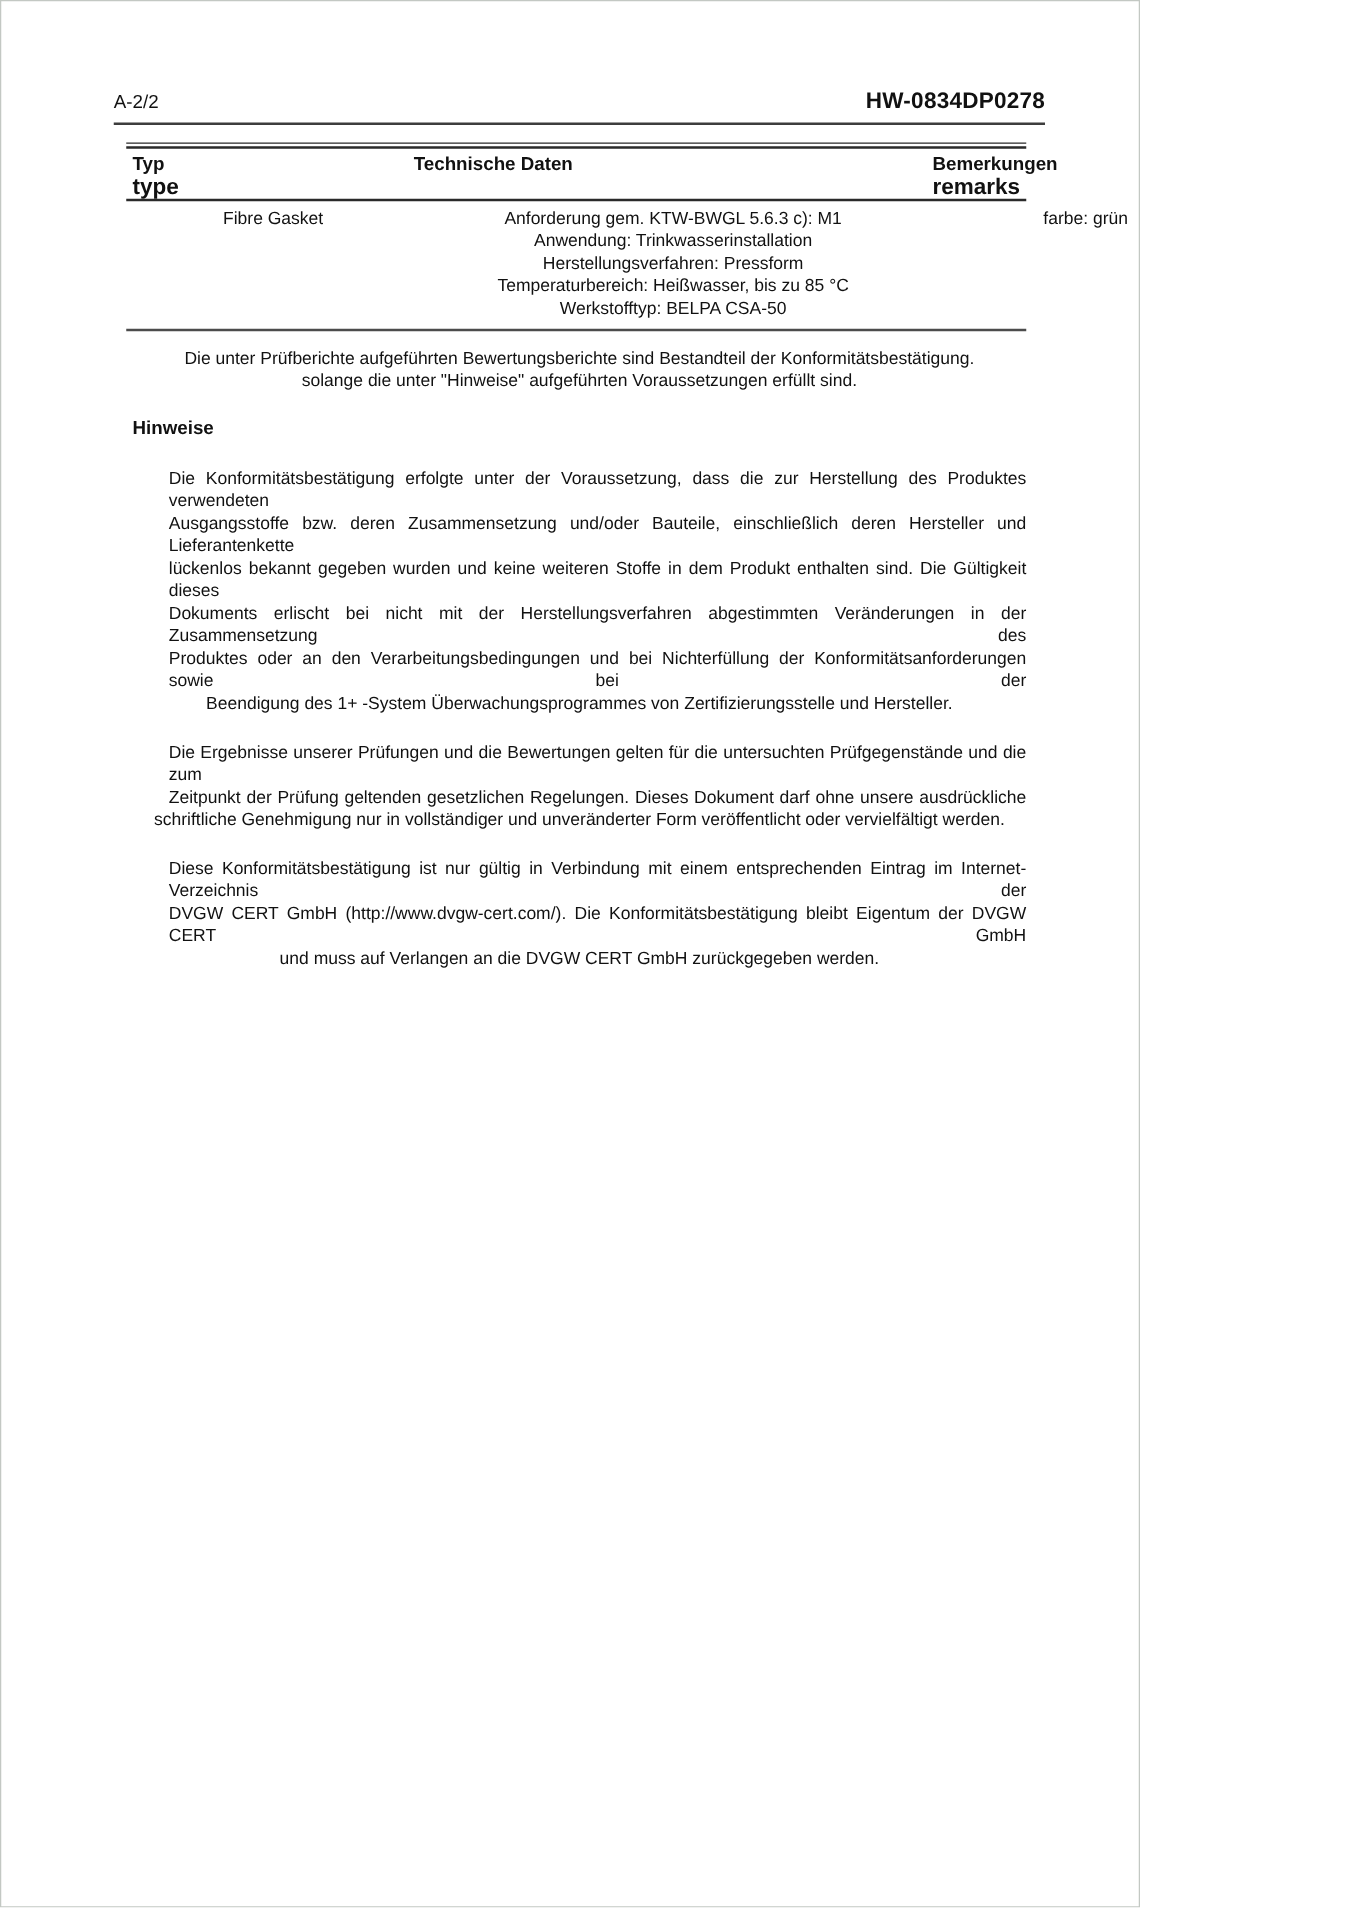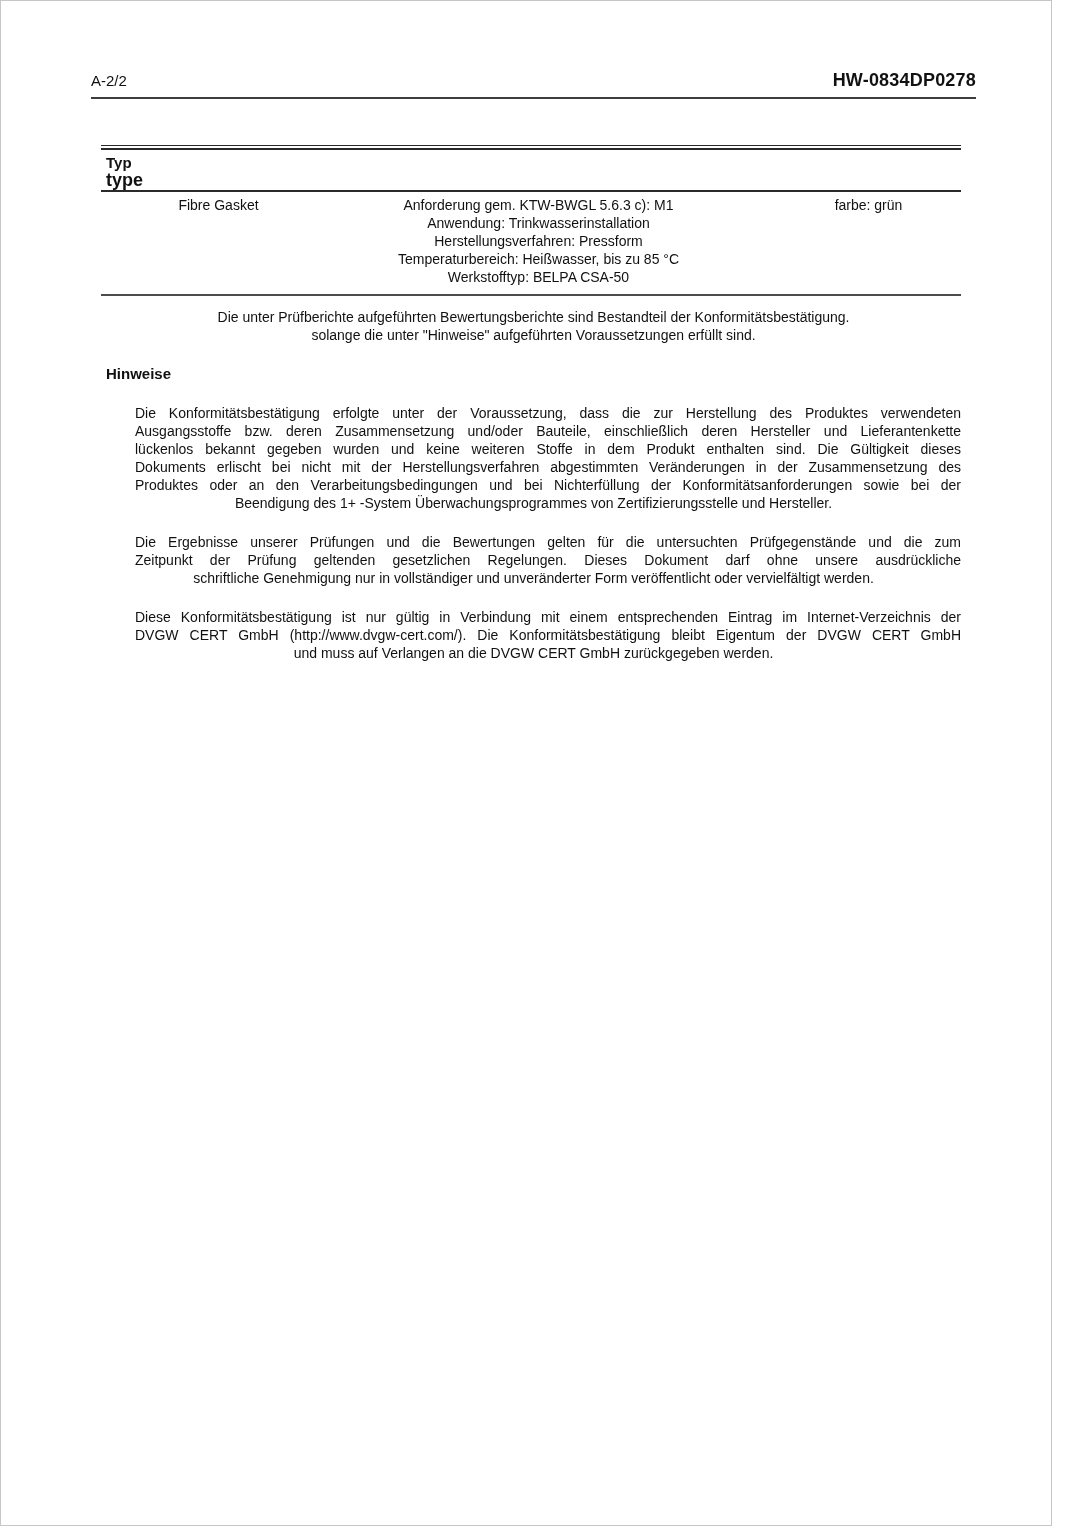--- a/index.html
+++ b/index.html
@@ -1,33 +1,33 @@
 <!DOCTYPE html>
 <html lang="de"><head>
 <meta charset="utf-8">
 <style>
   html,body { margin:0; padding:0; background:#fff; }
   body { font-family:"Liberation Sans", sans-serif; color:#111; }
   .page {
-    width:1052px; height:1526px; box-sizing:border-box;
+    width:912px; height:1526px; box-sizing:border-box;
     background:#fff; border:1px solid #c3c8c3; position:relative; overflow:hidden;
   }
   .content { padding-left:105px; padding-right:90px; }
 
   
   .doc-header {
     display:flex; justify-content:space-between; align-items:baseline;
     margin:69px -15px 0 -15px;
   }
   .doc-header .left  { font-size:15px; line-height:20px; }
   .doc-header .right { font-size:18px; font-weight:bold; line-height:20px; letter-spacing:0.2px; }
   .header-rule { height:2px; background:#3d3d3d; margin:6px -15px 0 -15px; }
 
   
-  .spec-table { margin:46px 0 0 -5px; }
+  .spec-table { margin:14px 0 0 -5px; }
   .dline-a { height:1px; background:#2a2a2a; }
   .dline-gap { height:2px; }
   .dline-b { height:2px; background:#2a2a2a; }
   .t-grid { display:grid; grid-template-columns:225px 415px 245px; padding-left:5px; }
   .t-head { padding-top:3px; padding-bottom:1px; }
   .t-de { font-weight:bold; font-size:15px; line-height:19px; }
   .t-en { font-weight:bold; font-size:18px; line-height:17px; }
   .t-headrule { height:2px; background:#2a2a2a; }
   .t-body { padding-top:4px; padding-bottom:8px; font-size:14px; }
   .t-bottomrule { height:2px; background:#4c4c4c; }
@@ -55,20 +55,25 @@
       <div class="dline-a"></div>
       <div class="dline-gap"></div>
       <div class="dline-b"></div>
 
       <div class="t-grid t-head">
         <div>
           <div class="t-de">Typ</div>
           <div class="t-en">type</div>
         </div>
         <div>
+          <div class="t-de">Technische Daten</div>
+        </div>
+        <div>
+          <div class="t-de">Bemerkungen</div>
+          <div class="t-en">remarks</div>
         </div>
       </div>
       <div class="t-headrule"></div>
 
       <div class="t-grid t-body">
         <div>
           <div class="line">Fibre Gasket</div>
         </div>
         <div>
           <div class="line">Anforderung gem. KTW-BWGL 5.6.3 c): M1</div>

